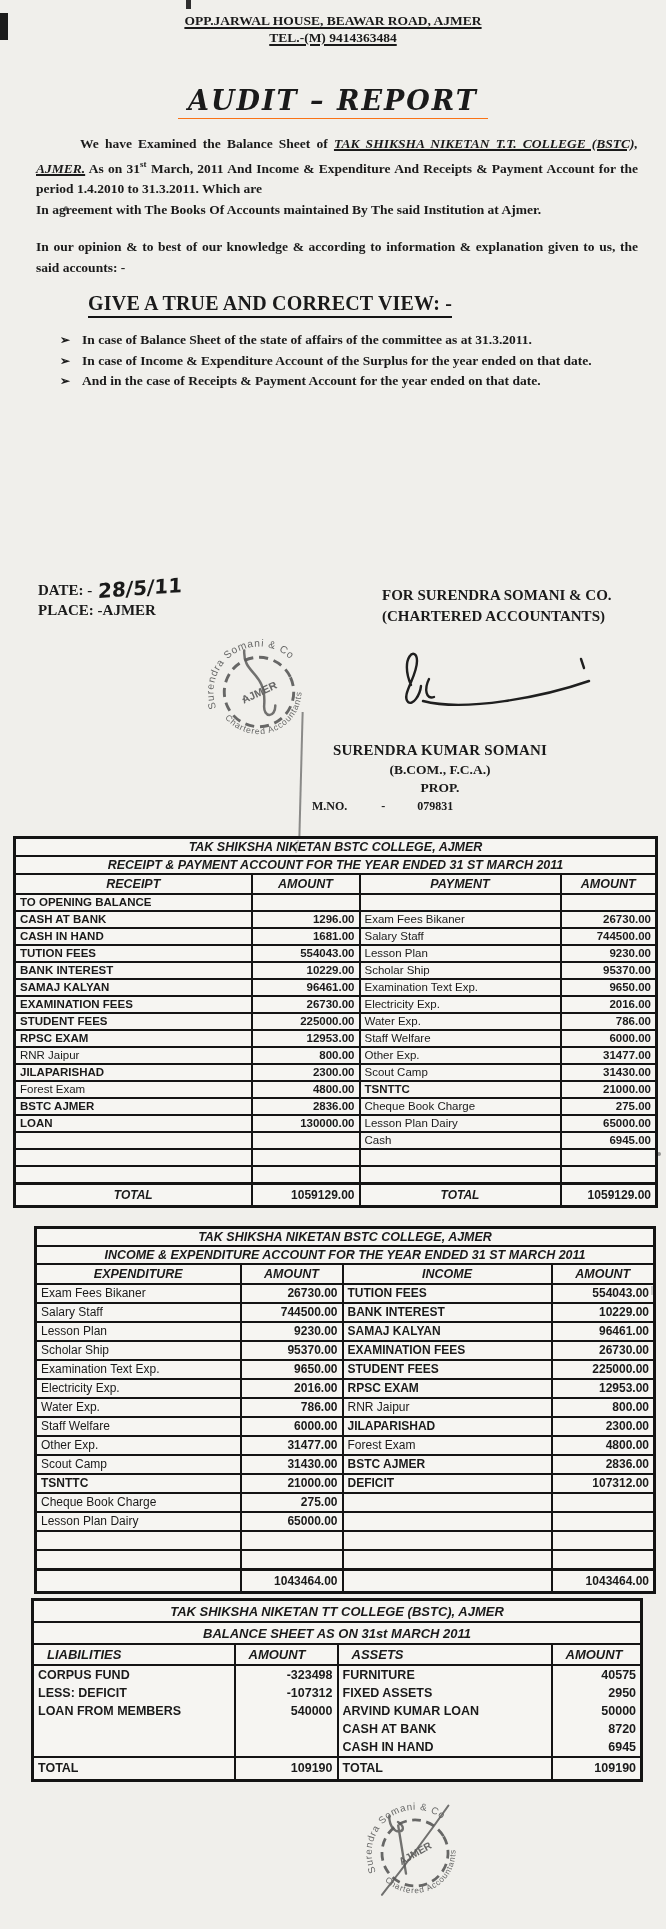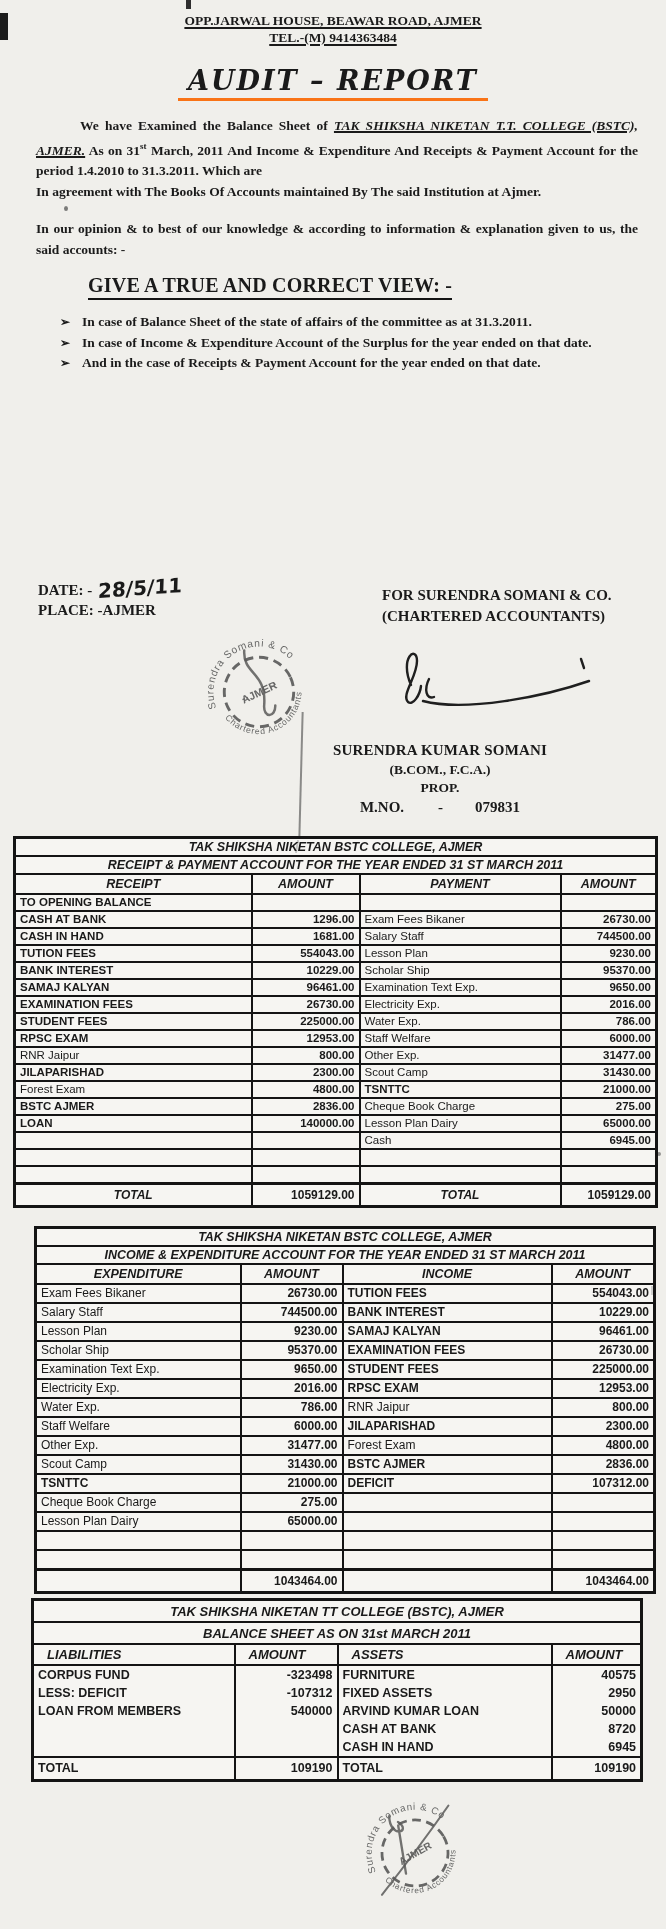--- a/index.html
+++ b/index.html
@@ -14,21 +14,21 @@
     display:inline-block;font-family:"DejaVu Serif",serif;font-style:italic;font-weight:bold;
     font-size:30px;letter-spacing:1px;border-bottom:3px solid #141414;padding:0 8px 1px 8px;line-height:1.15;
   }
   .address,.tel{
     font-weight:bold;font-size:13.5px;line-height:17px;
     text-decoration:underline;text-decoration-thickness:2px;text-underline-offset:2px;
   }
   .audit-title-wrap{text-align:center;margin-top:20px;}
   .audit-title{
     display:inline-block;font-family:"DejaVu Serif",serif;font-style:italic;font-weight:bold;
-    font-size:27px;letter-spacing:2px;border-bottom:3px solid #f97316;padding:0 10px 2px 10px;line-height:1.1;
+    font-size:27px;letter-spacing:2px;border-bottom:1px solid #f97316;padding:0 10px 2px 10px;line-height:1.1;margin-top:20px;
   }
   
   .body-text p{margin:0 28px 0 36px;font-size:13.5px;font-weight:bold;line-height:20.5px;text-align:justify;}
   .p1{text-indent:44px;margin-top:15px !important;}
   .p3{margin-top:13px !important;}
   .p4{margin-top:17px !important;}
   .college{font-style:italic;text-decoration:underline;text-decoration-thickness:2px;}
   sup{font-size:9px;}
   .view-heading{
     display:inline-block;margin:14px 0 0 88px;font-size:20px;font-weight:bold;
@@ -41,21 +41,21 @@
   .date-block{position:absolute;left:38px;top:580px;font-size:15px;font-weight:bold;line-height:20px;}
   .handwritten{
     display:inline-block;font-family:"DejaVu Sans",sans-serif;font-size:20px;font-weight:600;
     transform:rotate(-4deg) skewX(-6deg);margin-left:6px;line-height:14px;
   }
   .for-block{position:absolute;left:382px;top:585px;font-size:15px;font-weight:bold;line-height:21px;}
   .sig-block{position:absolute;left:312px;top:742px;width:256px;text-align:center;font-weight:bold;}
   .sig-name{font-size:15px;letter-spacing:.2px;}
   .sig-quals{font-size:13.5px;margin-top:3px;}
   .sig-title{font-size:13.5px;margin-top:2px;}
-  .mno{display:flex;justify-content:center;gap:0;font-size:15px;margin-top:3px;}
+  .mno{display:flex;justify-content:flex-start;gap:0;font-size:12px;margin-top:3px;}
   .mno span:nth-child(1){margin-right:34px;}
   .mno span:nth-child(2){margin-right:32px;}
   
   .stamp{position:absolute;opacity:.82;}
   .stamp-top{left:197px;top:630px;}
   .stamp-bottom{left:356px;top:1794px;}
   .signature{position:absolute;left:393px;top:643px;}
   .pen-line{position:absolute;background:rgba(55,55,55,.55);width:2px;}
   .pen-line-1{left:300px;top:712px;height:126px;transform:rotate(1.5deg);}
   .pen-line-2{left:296px;top:840px;height:13px;transform:rotate(9deg);}
@@ -276,21 +276,21 @@
           <td class="amt">21000.00</td>
         </tr>
         <tr>
           <td class="lbl caps">BSTC AJMER</td>
           <td class="amt">2836.00</td>
           <td class="lbl">Cheque Book Charge</td>
           <td class="amt">275.00</td>
         </tr>
         <tr>
           <td class="lbl caps">LOAN</td>
-          <td class="amt">140000.00</td>
+          <td class="amt">130000.00</td>
           <td class="lbl">Lesson Plan Dairy</td>
           <td class="amt">65000.00</td>
         </tr>
         <tr>
           <td class="lbl"></td>
           <td class="amt"></td>
           <td class="lbl">Cash</td>
           <td class="amt">6945.00</td>
         </tr>
         <tr>

